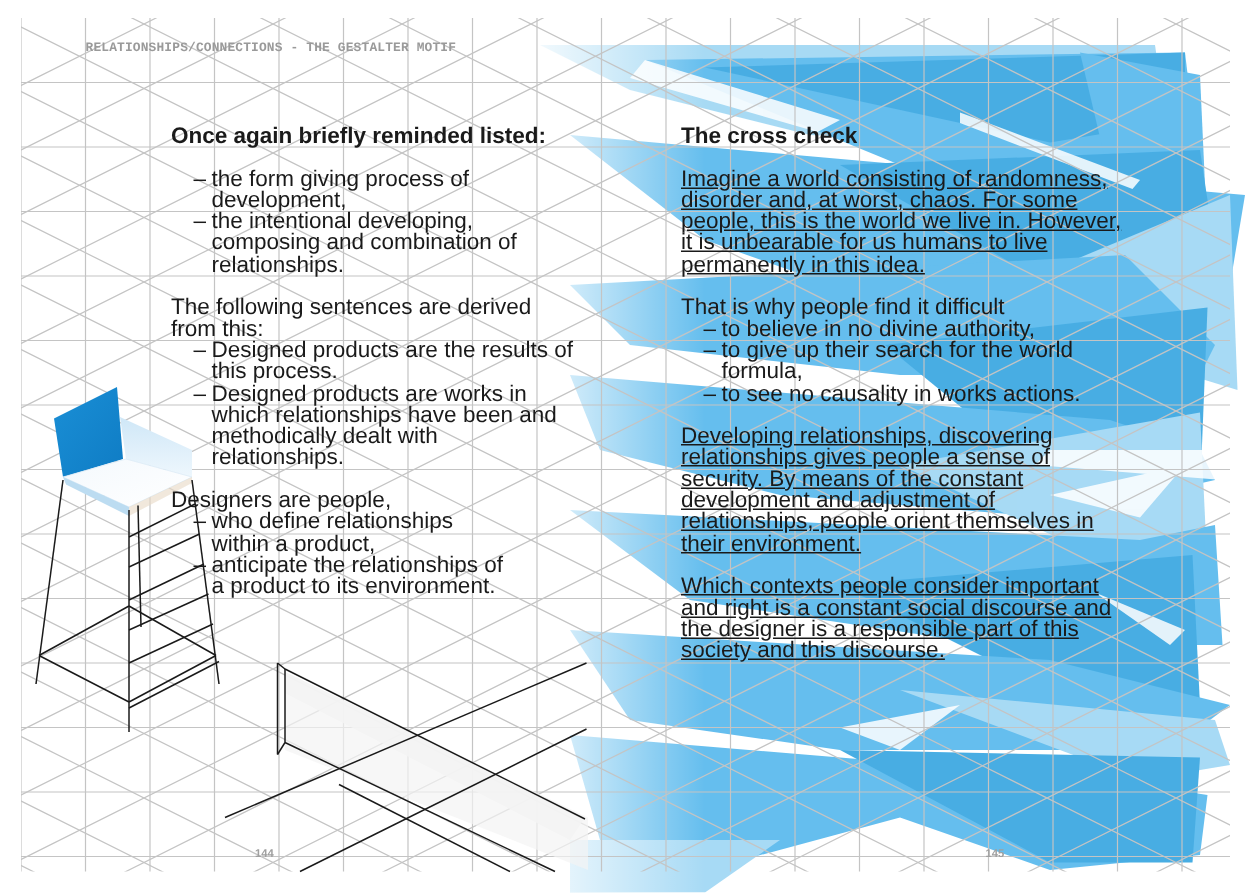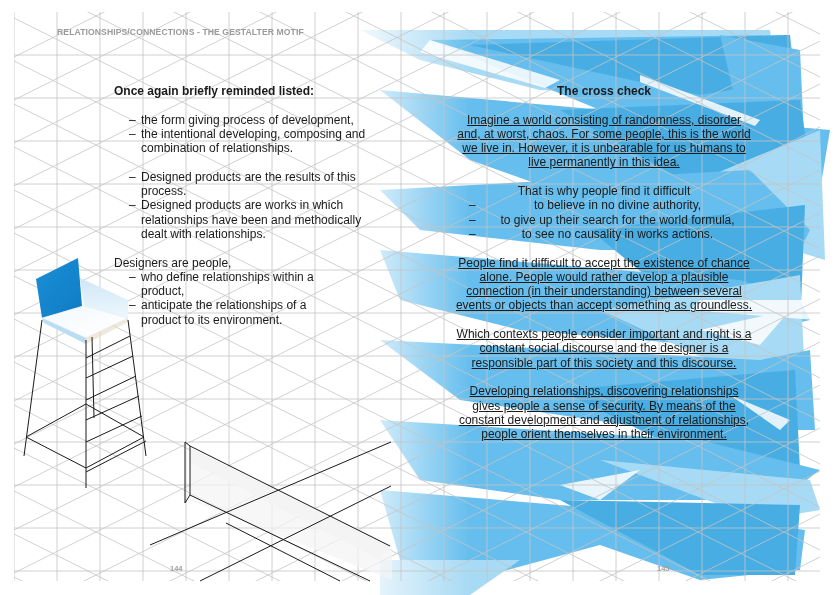--- a/index.html
+++ b/index.html
@@ -6,25 +6,25 @@
   body {
     width: 839px; height: 595px; overflow: hidden; position: relative;
     background: #ffffff;
     font-family: "Liberation Sans", "DejaVu Sans", sans-serif;
     color: #1a1a1a;
   }
   .spread { position: absolute; left: 0; top: 0; width: 839px; height: 595px; }
   svg.layer { position: absolute; left: 0; top: 0; }
   .running-head {
     position: absolute; left: 57px; top: 27px;
-    font-size: 8.6px; font-weight: bold; color: #9a9a9a; letter-spacing: 0.1px;
+    font-size: 8.6px; font-weight: bold; color: #9a9a9a; letter-spacing: 0.1px; font-family: Liberation Mono, monospace;
   }
-  .col { position: absolute; font-size: 12px; line-height: 14.3px; }
+  .col { position: absolute; font-size: 15px; line-height: 14.3px; }
   .col-left { left: 114px; top: 84px; width: 270px; }
-  .col-right { left: 454px; top: 84px; width: 300px; text-align: center; }
+  .col-right { left: 454px; top: 84px; width: 300px; }
   .heading { font-weight: bold; margin: 0 0 14.3px 0; }
   .para { margin: 0 0 14.3px 0; text-decoration: underline; }
   .list { margin: 0 0 14.3px 0; padding: 0; list-style: none; }
   .list li { position: relative; padding-left: 27px; }
   .list li .dash { position: absolute; left: 15px; top: 0; }
   .pagenum { position: absolute; font-size: 7.5px; font-weight: bold; color: #a0a0a0; }
 </style>
 </head>
 <body>
 
@@ -241,20 +241,21 @@
     <div class="heading">Once again briefly reminded listed:</div>
 
     <div>
       <ul class="list">
         <li><span class="dash">–</span><span>the form giving process of development,</span></li>
         <li><span class="dash">–</span><span>the intentional developing, composing and combination of relationships.</span></li>
       </ul>
     </div>
 
     <div>
+      <div>The following sentences are derived from this:</div>
       <ul class="list">
         <li><span class="dash">–</span><span>Designed products are the results of this process.</span></li>
         <li><span class="dash">–</span><span>Designed products are works in which relationships have been and methodically dealt with relationships.</span></li>
       </ul>
     </div>
 
     <div>
       <div>Designers are people,</div>
       <ul class="list" style="width:230px">
         <li><span class="dash">–</span><span>who define relationships within a product,</span></li>
@@ -265,20 +266,19 @@
 
   <div class="col col-right">
     <div class="heading">The cross check</div>
     <p class="para">Imagine a world consisting of randomness, disorder and, at worst, chaos. For some people, this is the world we live in. However, it is unbearable for us humans to live permanently in this idea.</p>
     <div>That is why people find it difficult</div>
     <ul class="list">
       <li><span class="dash">–</span><span>to believe in no divine authority,</span></li>
       <li><span class="dash">–</span><span>to give up their search for the world formula,</span></li>
       <li><span class="dash">–</span><span>to see no causality in works actions.</span></li>
     </ul>
-    <p class="para">People find it difficult to accept the existence of chance alone. People would rather develop a plausible connection (in their understanding) between several events or objects than accept something as groundless.</p>
+    <p class="para">Developing relationships, discovering relationships gives people a sense of security. By means of the constant development and adjustment of relationships, people orient themselves in their environment.</p>
     <p class="para">Which contexts people consider important and right is a constant social discourse and the designer is a responsible part of this society and this discourse.</p>
-    <p class="para">Developing relationships, discovering relationships gives people a sense of security. By means of the constant development and adjustment of relationships, people orient themselves in their environment.</p>
   </div>
 
   <div class="pagenum" style="left:170px; top:564px;">144</div>
   <div class="pagenum" style="left:657px; top:564px;">145</div>
 </div>
 
 </body></html>

